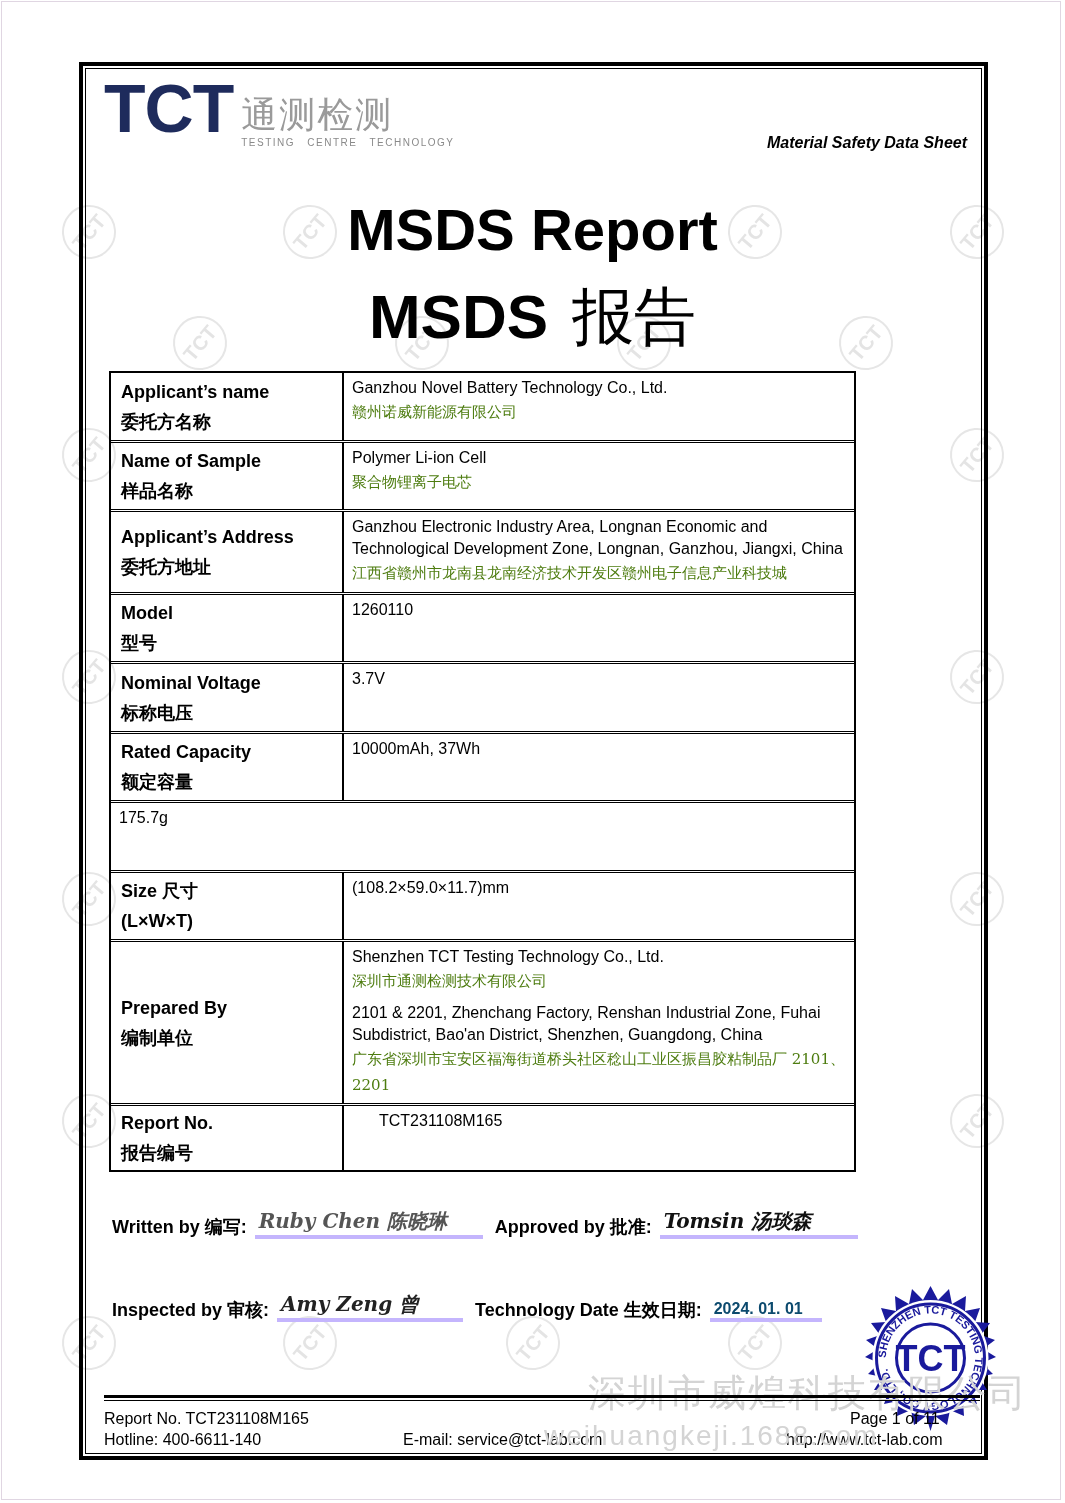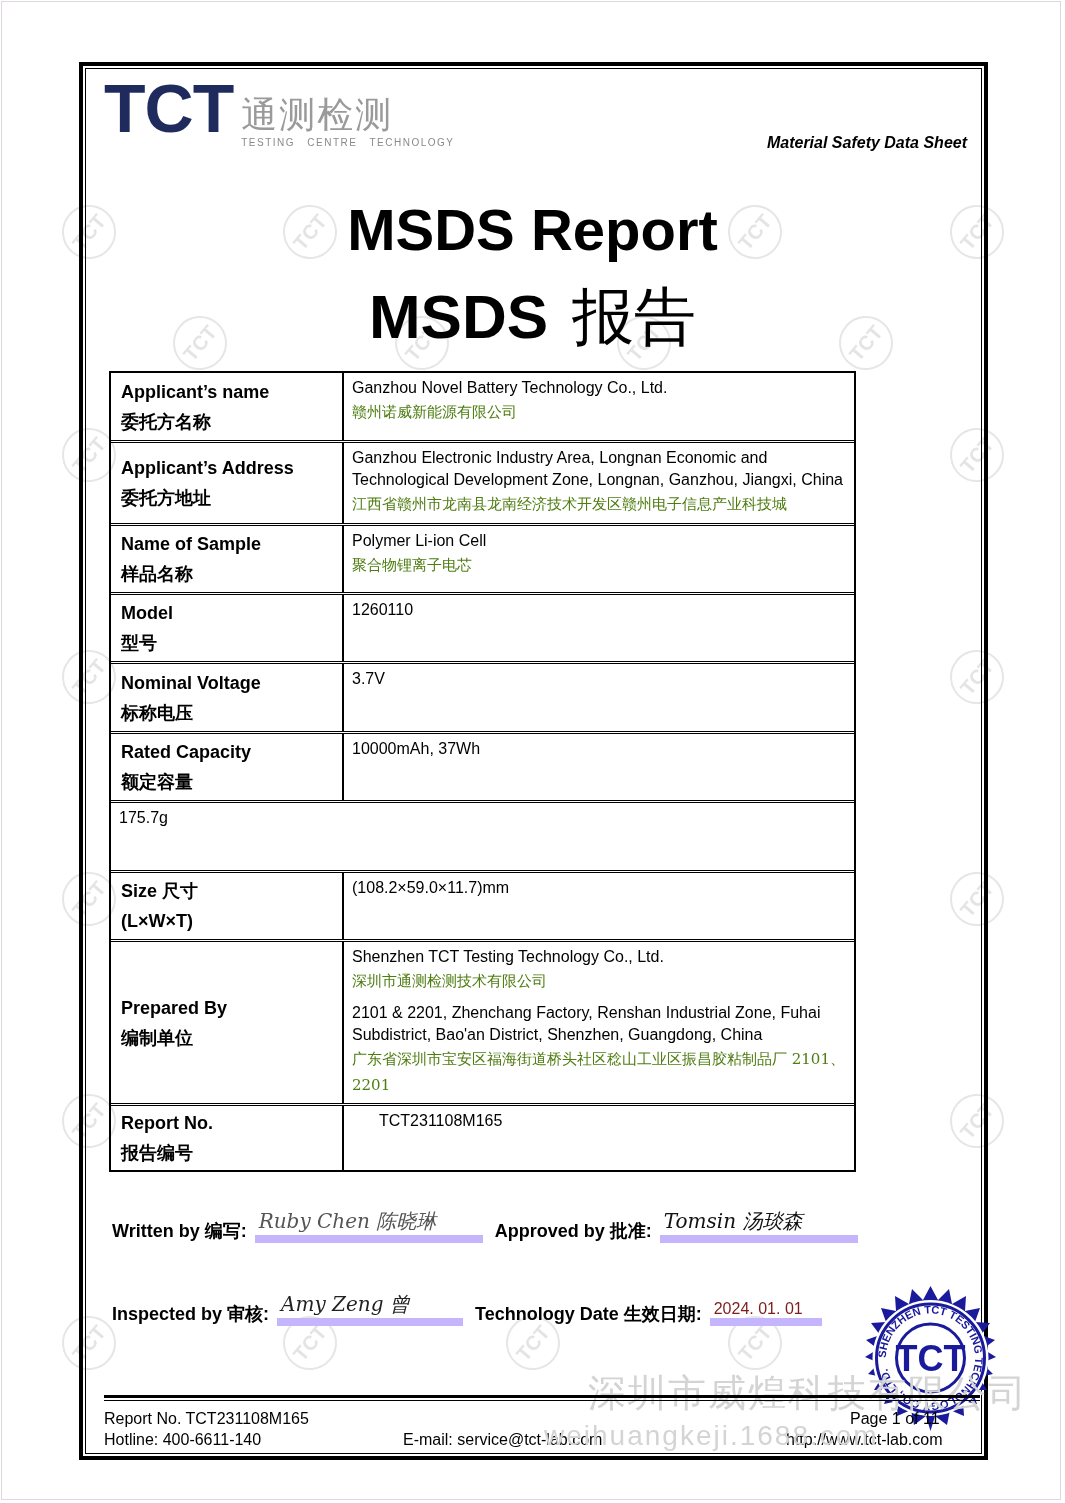--- a/index.html
+++ b/index.html
@@ -30,22 +30,22 @@
   .row { display: flex; border-bottom: 3px double #000; box-sizing: border-box; }
   .row:last-child { border-bottom: none; gap: 27px; }
   .cell-label { width: 233px; border-right: 2px solid #000; padding: 6px 10px; box-sizing: border-box; display: flex; flex-direction: column; justify-content: center; }
   .cell-value { flex: 1; padding: 4px 8px; box-sizing: border-box; display: flex; flex-direction: column; justify-content: flex-start; font-size: 16px; line-height: 22px; }
   .lbl-en { font-size: 18px; font-weight: bold; line-height: 30px; }
   .lbl-cn { font-size: 18px; font-weight: bold; line-height: 30px; }
   .val-cn { color: #4d7c0f; font-family: "DejaVu Serif", serif; font-size: 15px; line-height: 26px; }
   .val-gap { height: 8px; }
 
   .sig-row { position: absolute; left: 112px; display: flex; align-items: flex-end; font-size: 18px; font-weight: bold; }
-  .sig-line { border-bottom: 8px solid #c4b5fd; height: 30px; margin: 0 12px 0 8px; position: relative; font-weight: normal; font-family: "DejaVu Serif", serif; font-style: italic; color: #555; font-size: 20px; display: flex; align-items: flex-end; padding: 0 4px; white-space: nowrap; }
-  .date-val { font-style: normal; font-family: "Liberation Sans", sans-serif; font-size: 16px; color: #7f1d1d; }
+  .sig-line { border-bottom: 4px solid #c4b5fd; height: 30px; margin: 0 12px 0 8px; position: relative; font-weight: bold; font-family: "DejaVu Serif", serif; font-style: italic; color: #555; font-size: 20px; display: flex; align-items: flex-end; padding: 0 4px; white-space: nowrap; }
+  .date-val { font-style: normal; font-family: "Liberation Sans", sans-serif; font-size: 16px; color: #0c4a6e; }
 
   .stamp { position: absolute; left: 848px; top: 1278px; width: 165px; height: 165px; }
   .footer-rule-top { position: absolute; left: 104px; top: 1395px; width: 876px; height: 3px; background: #000; }
   .footer-rule-top2 { position: absolute; left: 104px; top: 1400px; width: 876px; height: 1px; background: #000; }
   .footer-text { position: absolute; font-size: 16px; line-height: 21px; }
   .corner-watermark { position: absolute; color: #d4d4d4; font-size: 38px; letter-spacing: 2px; }
 </style>
 </head>
 <body>
 
@@ -96,38 +96,38 @@
   <div class="row" style="height:70px">
     <div class="cell-label">
         <div class="lbl-en">Applicant’s name</div>
         <div class="lbl-cn">委托方名称</div>
       </div>
     <div class="cell-value">
         <div>Ganzhou Novel Battery Technology Co., Ltd.</div>
         <div class="val-cn">赣州诺威新能源有限公司</div>
       </div>
   </div>
+  <div class="row" style="height:69px">
+    <div class="cell-label">
+        <div class="lbl-en">Name of Sample</div>
+        <div class="lbl-cn">样品名称</div>
+      </div>
+    <div class="cell-value">
+        <div>Polymer Li-ion Cell</div>
+        <div class="val-cn">聚合物锂离子电芯</div>
+      </div>
+  </div>
   <div class="row" style="height:83px">
     <div class="cell-label">
         <div class="lbl-en">Applicant’s Address</div>
         <div class="lbl-cn">委托方地址</div>
       </div>
     <div class="cell-value">
         <div>Ganzhou Electronic Industry Area, Longnan Economic and Technological Development Zone, Longnan, Ganzhou, Jiangxi, China</div>
         <div class="val-cn">江西省赣州市龙南县龙南经济技术开发区赣州电子信息产业科技城</div>
-      </div>
-  </div>
-  <div class="row" style="height:69px">
-    <div class="cell-label">
-        <div class="lbl-en">Name of Sample</div>
-        <div class="lbl-cn">样品名称</div>
-      </div>
-    <div class="cell-value">
-        <div>Polymer Li-ion Cell</div>
-        <div class="val-cn">聚合物锂离子电芯</div>
       </div>
   </div>
   <div class="row" style="height:69px">
     <div class="cell-label">
         <div class="lbl-en">Model</div>
         <div class="lbl-cn">型号</div>
       </div>
     <div class="cell-value">
         <div>1260110</div>
       </div>

